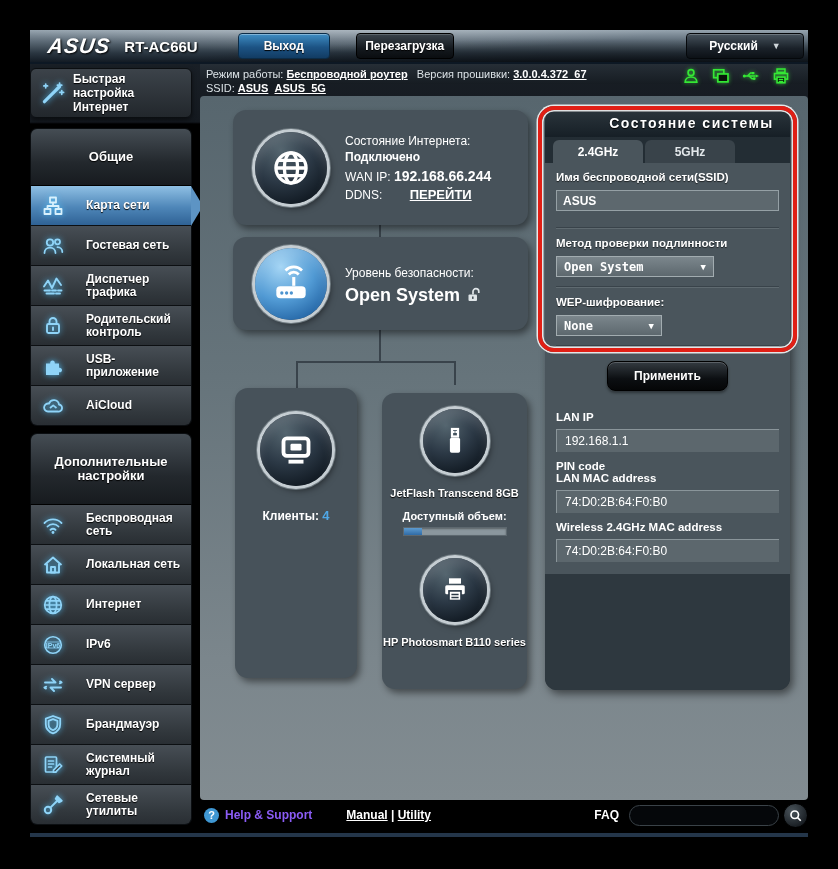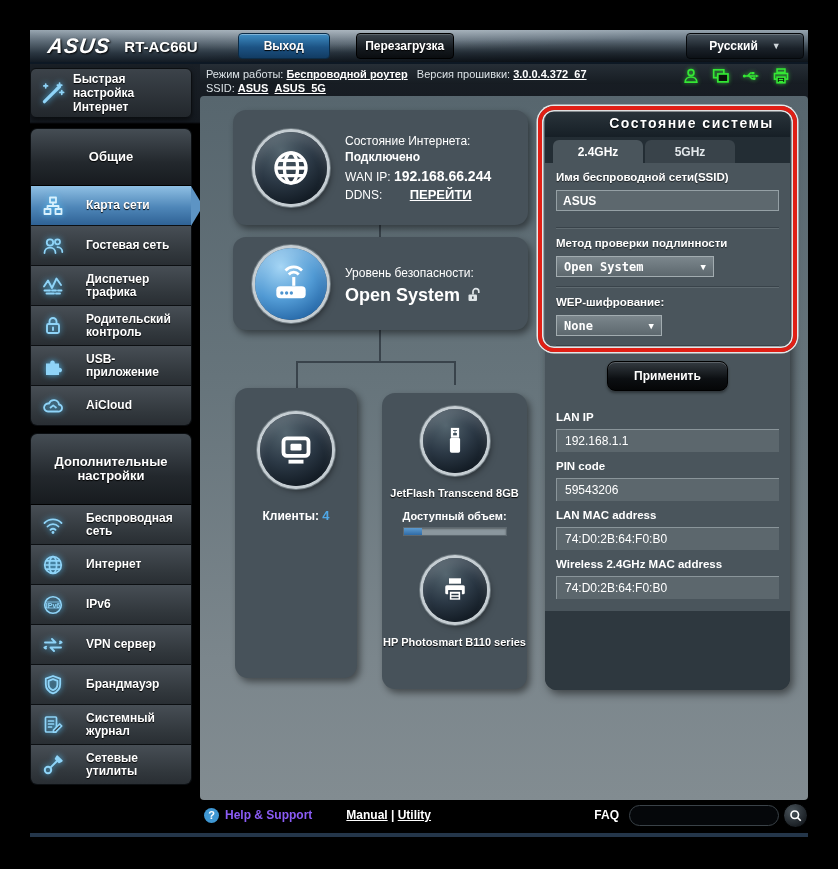--- a/index.html
+++ b/index.html
@@ -291,20 +291,30 @@
                 <path d="M3.5 10a12 12 0 0 1 17 0"></path>
                 <path d="M6.5 13.5a7.6 7.6 0 0 1 11 0"></path>
                 <path d="M9.5 16.8a3.8 3.8 0 0 1 5 0"></path>
                 <circle cx="12" cy="19.5" r="1.4" fill="#8fd4f8" stroke="none"></circle>
               </svg>
             </span>
           <span class="lbl">Беспроводная сеть</span>
         </div>
         <div class="sitem">
           <span class="sicon">
+              <svg width="24" height="24" viewBox="0 0 24 24" fill="none" stroke="#8fd4f8" stroke-width="1.9" stroke-linejoin="round">
+                <path d="M3.5 12L12 4.5 20.5 12"></path>
+                <path d="M6 10.5V19.5h12v-9"></path>
+                <rect x="10" y="14" width="4" height="5.5"></rect>
+              </svg>
+            </span>
+          <span class="lbl">Локальная сеть</span>
+        </div>
+        <div class="sitem">
+          <span class="sicon">
               <svg width="24" height="24" viewBox="0 0 24 24" fill="none" stroke="#8fd4f8" stroke-width="1.7">
                 <circle cx="12" cy="12" r="8.3"></circle>
                 <ellipse cx="12" cy="12" rx="3.6" ry="8.3"></ellipse>
                 <path d="M3.7 12h16.6M5.2 7.8h13.6M5.2 16.2h13.6"></path>
               </svg>
             </span>
           <span class="lbl">Интернет</span>
         </div>
         <div class="sitem">
           <span class="sicon">
@@ -478,21 +488,20 @@
             <button class="applybtn">Применить</button>
           </div>
         </div>
         <div class="pfields">
           <div class="pfield">
             <div class="flabel">LAN IP</div>
             <div class="pvalue">192.168.1.1</div>
           </div>
           <div class="pfield">
             <div class="flabel">PIN code</div>
-            <div class="pvalue">59543206</div>
           </div>
           <div class="pfield">
             <div class="flabel">LAN MAC address</div>
             <div class="pvalue">74:D0:2B:64:F0:B0</div>
           </div>
           <div class="pfield">
             <div class="flabel">Wireless 2.4GHz MAC address</div>
             <div class="pvalue" style="margin-bottom:2px;">74:D0:2B:64:F0:B0</div>
           </div>
         </div>

